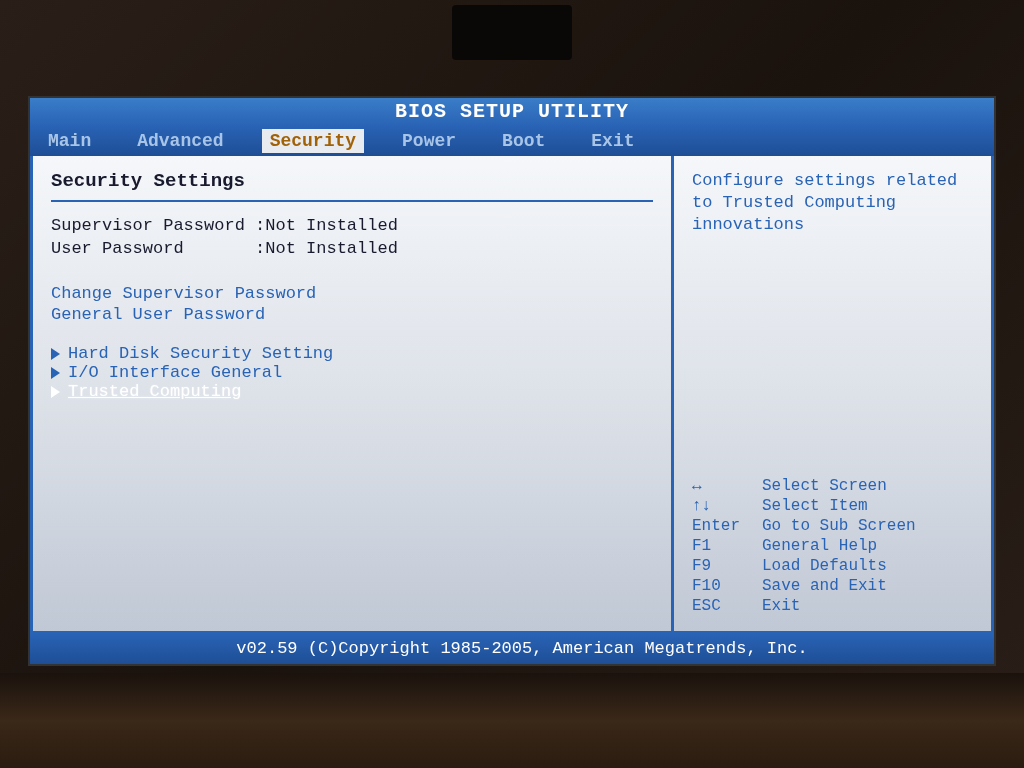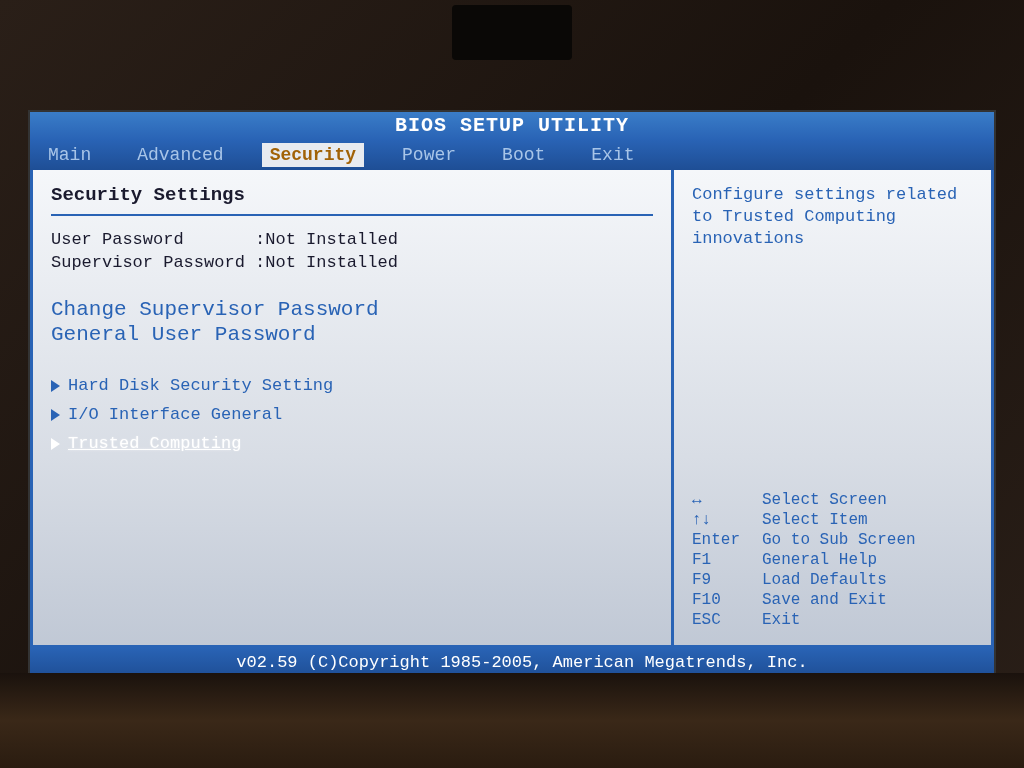--- a/index.html
+++ b/index.html
@@ -28,21 +28,21 @@
       top: 5px;
       left: 50%;
       transform: translateX(-50%);
       width: 120px;
       height: 55px;
       background: #0a0806;
       border-radius: 4px;
     }
     .screen {
       position: absolute;
-      top: 110px;
+      top: 96px;
       left: 28px;
       width: 968px;
       height: 570px;
       background: #e8ebf0;
       border: 2px solid #333;
     }
     .title-bar {
       height: 28px;
       background: linear-gradient(to bottom, #3a7dc8 0%, #2963b5 100%);
       color: #ffffff;
@@ -58,20 +58,21 @@
       display: flex;
       align-items: center;
       padding-left: 10px;
       gap: 30px;
     }
     .tab {
       color: #a8c5e8;
       font-size: 18px;
       padding: 2px 8px;
       cursor: pointer;
+      font-weight: bold;
     }
     .tab.active {
       background: #e8ebf0;
       color: #a16207;
       font-weight: bold;
     }
     .content-area {
       display: flex;
       height: calc(100% - 88px);
       background: linear-gradient(to bottom, #f5f7fa 0%, #d8dde5 60%, #c0c8d5 100%);
@@ -108,28 +109,28 @@
       margin-bottom: 14px;
     }
     .status-row {
       color: #1a1a2e;
       font-size: 17px;
       margin-bottom: 4px;
       white-space: pre;
     }
     .action-item {
       color: #2963b5;
-      font-size: 21px;
+      font-size: 17px;
       margin-top: 2px;
       cursor: pointer;
     }
     .submenu-item {
       color: #2963b5;
       font-size: 17px;
-      margin-top: 10px;
+      margin-top: 0;
       cursor: pointer;
     }
     .submenu-item.selected {
       color: #ffffff;
       background: transparent;
       text-shadow: 0 0 2px rgba(255,255,255,0.5);
       text-decoration: underline;
     }
     .triangle {
       display: inline-block;
@@ -198,22 +199,22 @@
       <span class="tab">Power</span>
       <span class="tab">Boot</span>
       <span class="tab">Exit</span>
     </div>
 
     <div class="content-area">
       <div class="main-panel">
         <div class="section-title">Security Settings</div>
         <hr class="hr-line">
 
+        <div class="status-row"><span>Supervisor Password :</span><span>Not Installed</span></div>
         <div class="status-row"><span>User Password       :</span><span>Not Installed</span></div>
-        <div class="status-row"><span>Supervisor Password :</span><span>Not Installed</span></div>
 
         <div class="spacer"></div>
 
         <div class="action-item">Change Supervisor Password</div>
         <div class="action-item">General User Password</div>
 
         <div class="spacer"></div>
 
         <div class="submenu-item">
           <span class="triangle"></span><span>Hard Disk Security Setting</span>

